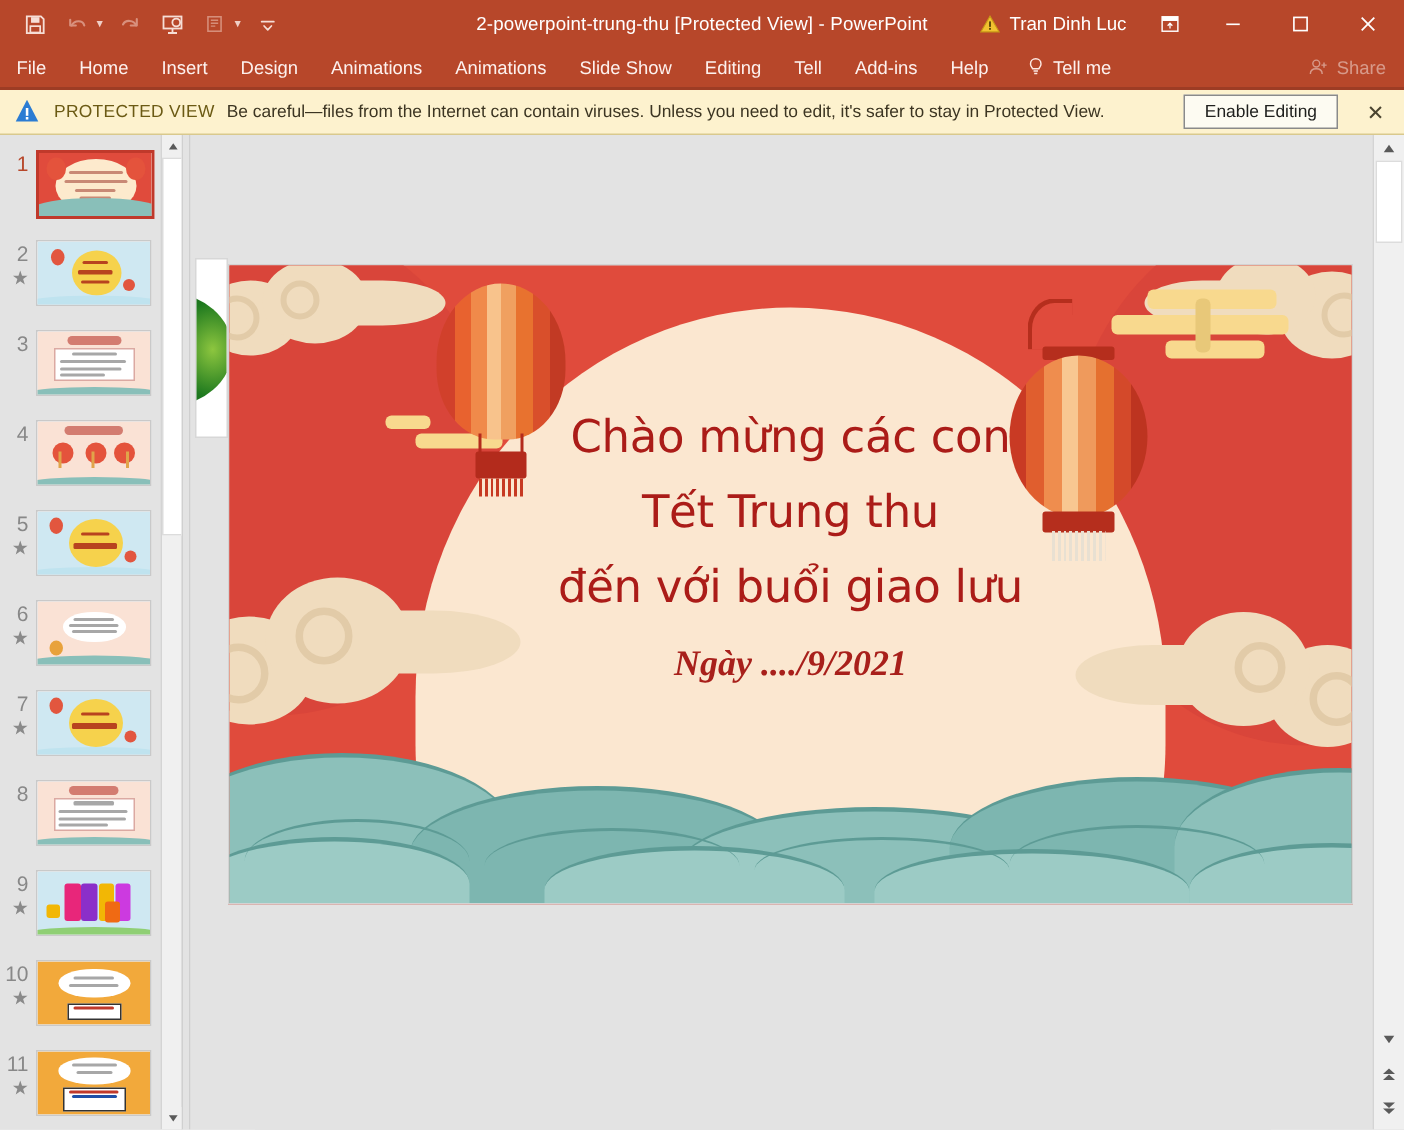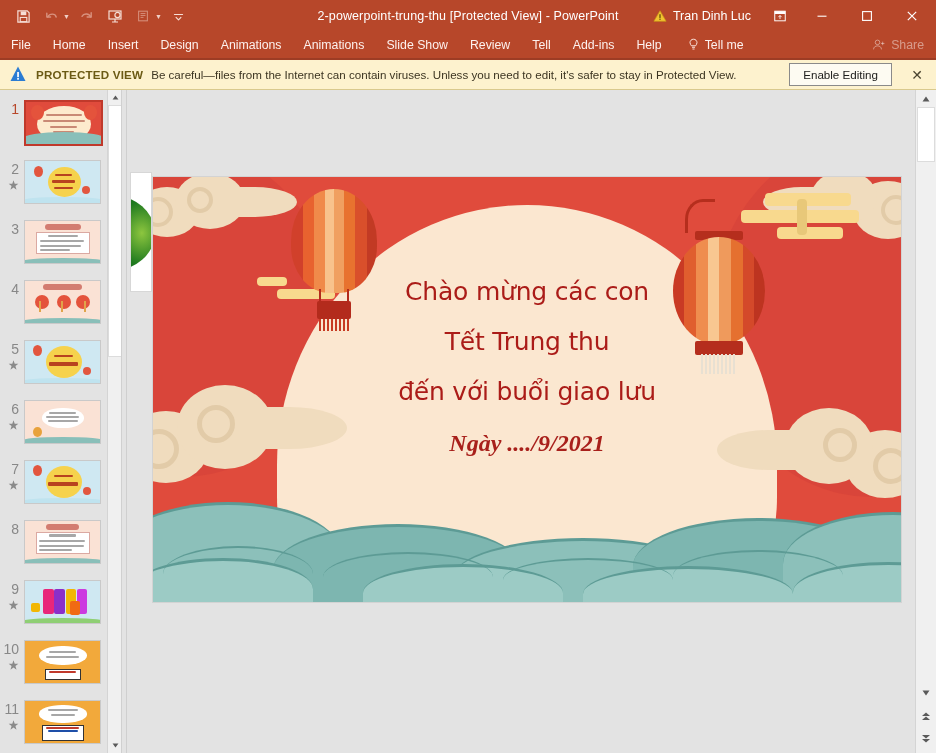--- a/index.html
+++ b/index.html
@@ -70,21 +70,21 @@
   }
 
   
   .pvbar {
     height: 30px; background: #fdf2ce;
     border-bottom: 1px solid #d9c98d;
     display: flex; align-items: center;
     padding: 0 6px 0 8px; gap: 8px;
   }
   .pv-info { flex: 0 0 auto; display: block; }
-  .pv-strong { font-size: 11.6px; color: #6b5a14; font-weight: bold; letter-spacing: .2px; }
+  .pv-strong { font-size: 11.6px; color: #6b5a14; font-weight: normal; letter-spacing: .2px; }
   .pv-msg { font-size: 11.6px; color: #3c3522; }
   .pv-btn {
     margin-left: auto;
     background: #fdfbf2; border: 1px solid #8a8a8a;
     font-size: 11.6px; color: #20201e;
     padding: 4px 13px; cursor: pointer;
     font-family: "Liberation Sans", sans-serif;
   }
   .pv-close {
     width: 26px; height: 26px; margin-left: 4px;
@@ -292,21 +292,21 @@
     position: absolute; border-radius: 50% 50% 0 0;
     border-top: 2px solid #5d9b95; background: transparent;
   }
 
   
   .s-text {
     position: absolute; left: 0; right: 0; top: 90px;
     text-align: center; z-index: 20;
   }
   .s-line {
-    color: #ab1c18; font-size: 25px; line-height: 50px;
+    color: #ab1c18; font-size: 30px; line-height: 50px;
     font-family: "DejaVu Sans", sans-serif; font-weight: 400;
     letter-spacing: -0.2px;
   }
   .s-date {
     margin-top: 13px;
     color: #a8201b; font-size: 24px;
     font-family: "Liberation Serif", serif;
     font-style: italic; font-weight: bold;
   }
 
@@ -408,21 +408,21 @@
 </div>
 
 <div class="ribbon">
   <div class="tab">File</div>
   <div class="tab">Home</div>
   <div class="tab">Insert</div>
   <div class="tab">Design</div>
   <div class="tab">Animations</div>
   <div class="tab">Animations</div>
   <div class="tab">Slide Show</div>
-  <div class="tab">Review</div>
+  <div class="tab">Editing</div>
   <div class="tab">Tell</div>
   <div class="tab">Add-ins</div>
   <div class="tab">Help</div>
   <div class="tab tellme">
     <svg class="bulb" width="13" height="14" viewBox="0 0 14 16">
         <path d="M7 1.4c-2.4 0-4 1.8-4 3.9 0 1.7 1.1 2.5 1.6 3.6h4.8C9.9 7.8 11 7 11 5.3c0-2.1-1.6-3.9-4-3.9z" fill="none" stroke="#fde9e3" stroke-width="1.1"></path>
         <path d="M5.3 10.6h3.4M5.8 12.6h2.4" stroke="#fde9e3" stroke-width="1.1"></path>
       </svg>
     <span>Tell me</span>
   </div>

